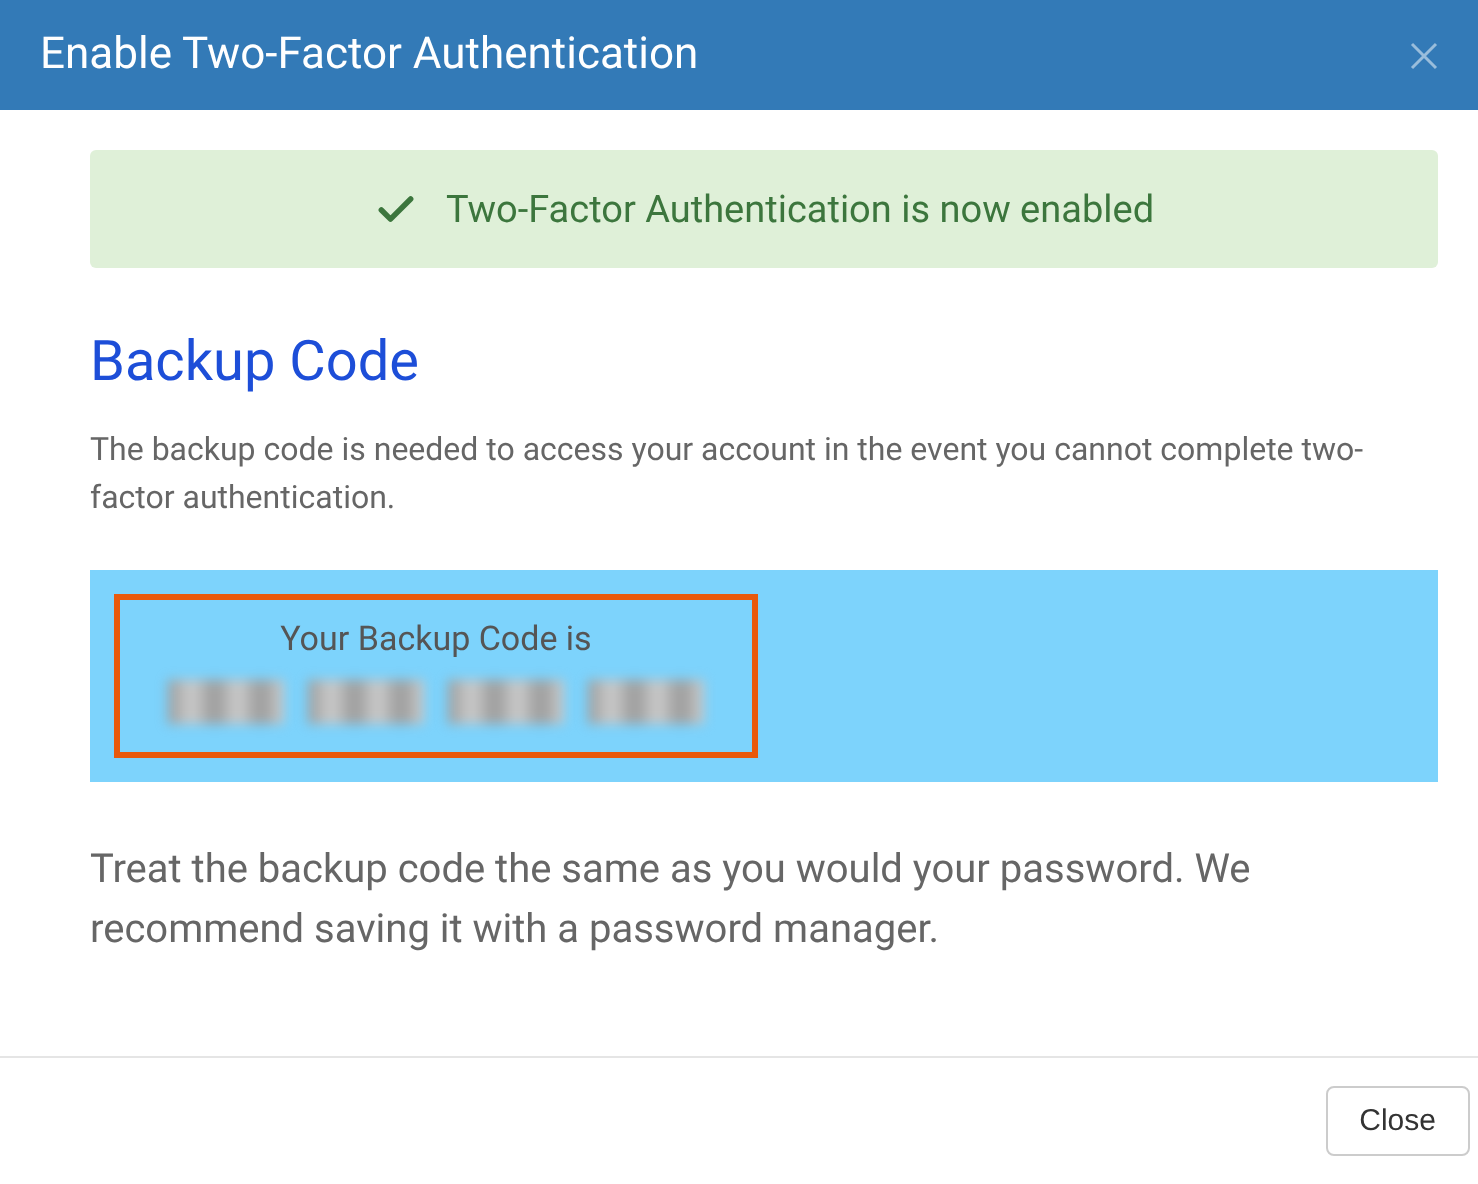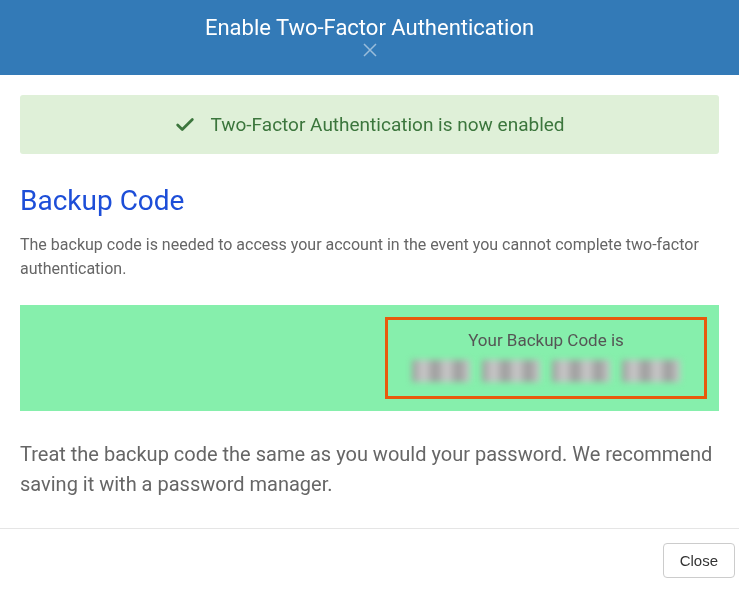--- a/index.html
+++ b/index.html
@@ -20,36 +20,36 @@
       display: flex;
       flex-direction: column;
     }
     .header {
       background: #337ab7;
       color: #ffffff;
       padding: 15px 20px;
       display: flex;
       justify-content: space-between;
       align-items: center;
-      flex-direction: column;
     }
     .header-title {
       font-size: 22px;
       font-weight: 400;
     }
     .close-icon {
       color: rgba(255,255,255,0.5);
       font-size: 20px;
       cursor: pointer;
       line-height: 1;
     }
     .body {
       padding: 20px;
       flex: 1;
       color: #555555;
+      margin-left: 25px;
     }
     .alert-success {
       background: #dff0d8;
       color: #3c763d;
       padding: 18px;
       text-align: center;
       font-size: 19px;
       border-radius: 3px;
       margin-bottom: 30px;
       display: flex;
@@ -67,25 +67,25 @@
       color: #1d4ed8;
       margin-bottom: 16px;
     }
     .description {
       font-size: 16px;
       line-height: 1.5;
       color: #666666;
       margin-bottom: 24px;
     }
     .code-panel {
-      background: #86efac;
+      background: #7dd3fc;
       padding: 12px;
       margin-bottom: 28px;
       display: flex;
-      justify-content: flex-end;
+      justify-content: flex-start;
     }
     .code-box {
       border: 3px solid #e8590c;
       padding: 10px 24px 14px 24px;
       text-align: center;
       min-width: 320px;
     }
     .code-label {
       font-size: 17px;
       color: #555555;

